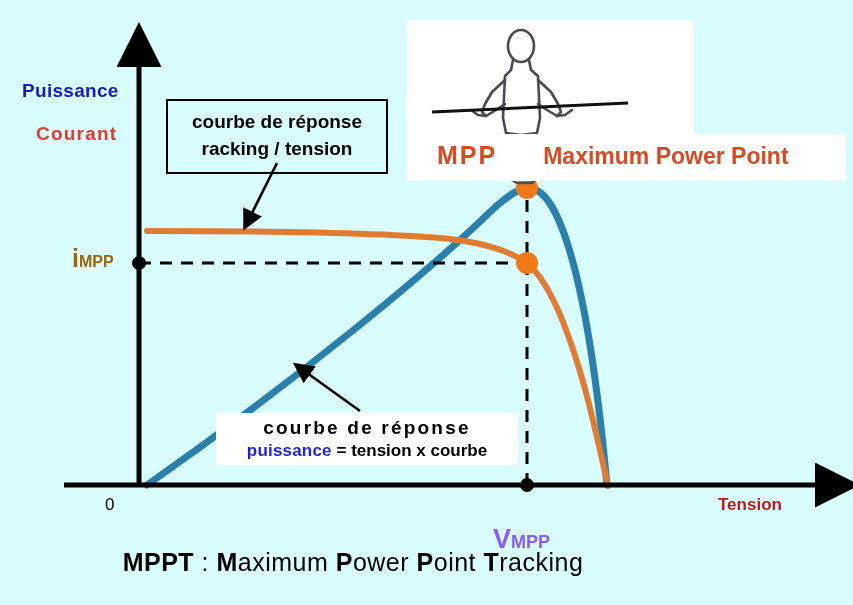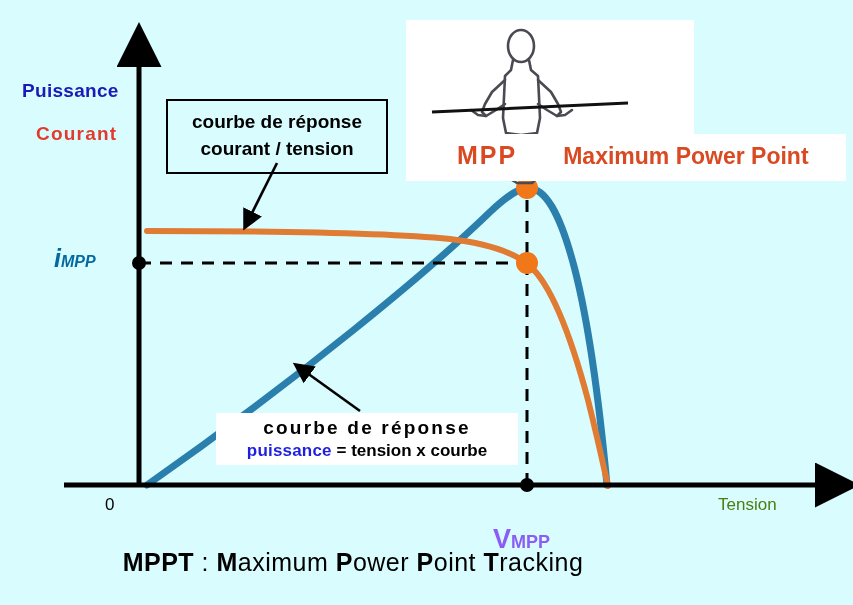--- a/index.html
+++ b/index.html
@@ -36,39 +36,38 @@
   #axis-label-current {
     left: 36px; top: 123px;
     color: #e23b2e;
     font-size: 19px;
     font-weight: bold;
     letter-spacing: 1.2px;
     white-space: nowrap;
   }
   #axis-label-tension {
     left: 718px; top: 495px;
-    color: #4d7c0f;
+    color: #b91c1c;
     font-size: 17px;
-    font-weight: normal;
+    font-weight: bold;
     white-space: nowrap;
   }
   #origin-label {
     left: 105px; top: 495px;
     color: #000;
     font-size: 17px;
     white-space: nowrap;
   }
 
   
   #impp-label {
-    left: 54px; top: 244px;
-    color: #0369a1;
-    white-space: nowrap;
-    font-weight: bold;
-    font-style: italic;
+    left: 72px; top: 244px;
+    color: #a16207;
+    white-space: nowrap;
+    font-weight: bold;
   }
   #impp-label .big { font-size: 25px; }
   #impp-label .sub { font-size: 16px; }
 
   #vmpp-label {
     left: 493px; top: 524px;
     color: #8b5cf6;
     white-space: nowrap;
     font-weight: bold;
   }
@@ -160,21 +159,21 @@
     left: 0; top: 0;
     width: 853px;
     height: 605px;
     overflow: visible;
   }
   #svg-curves { z-index: 2; }
   #svg-axes   { z-index: 4; }
   #svg-walker { z-index: 6; }
   #walker-card { z-index: 5; }
   #mpp-band   { z-index: 7; }
-  #mpp-text   { z-index: 8; margin-left: 20px; }
+  #mpp-text   { z-index: 8; }
   #annot-current-box { z-index: 9; }
   #annot-power-box   { z-index: 9; }
   #svg-arrows { z-index: 10; }
   #impp-label, #vmpp-label, #origin-label,
   #axis-label-power, #axis-label-current,
   #axis-label-tension, #bottom-title { z-index: 11; }
 </style>
 </head>
 <body>
 
@@ -243,21 +242,21 @@
     <line x1="432" y1="112" x2="628" y2="103" stroke="#111" stroke-width="3"></line>
   </svg>
 
   <div class="abs" id="mpp-band"></div>
   <div class="abs" id="mpp-text">
     <span class="mpp-abbr">MPP</span><span class="mpp-gap"></span><span class="mpp-full">Maximum Power Point</span>
   </div>
 
   <div class="abs" id="annot-current-box">
     <div>courbe de réponse</div>
-    <div>courant / tension</div>
+    <div>racking / tension</div>
   </div>
 
   <div class="abs" id="annot-power-box">
     <span id="annot-power-line1">courbe de réponse</span>
     <span id="annot-power-line2"><span class="kw">puissance</span><span class="rest"> = tension x courbe</span></span>
   </div>
 
   <svg class="layer" id="svg-arrows" viewBox="0 0 853 605">
     <line x1="277" y1="163" x2="245" y2="227" stroke="#000" stroke-width="2.6" marker-end="url(#annarrow)"></line>
     <line x1="360" y1="411" x2="296" y2="365" stroke="#000" stroke-width="2.6" marker-end="url(#annarrow)"></line>

